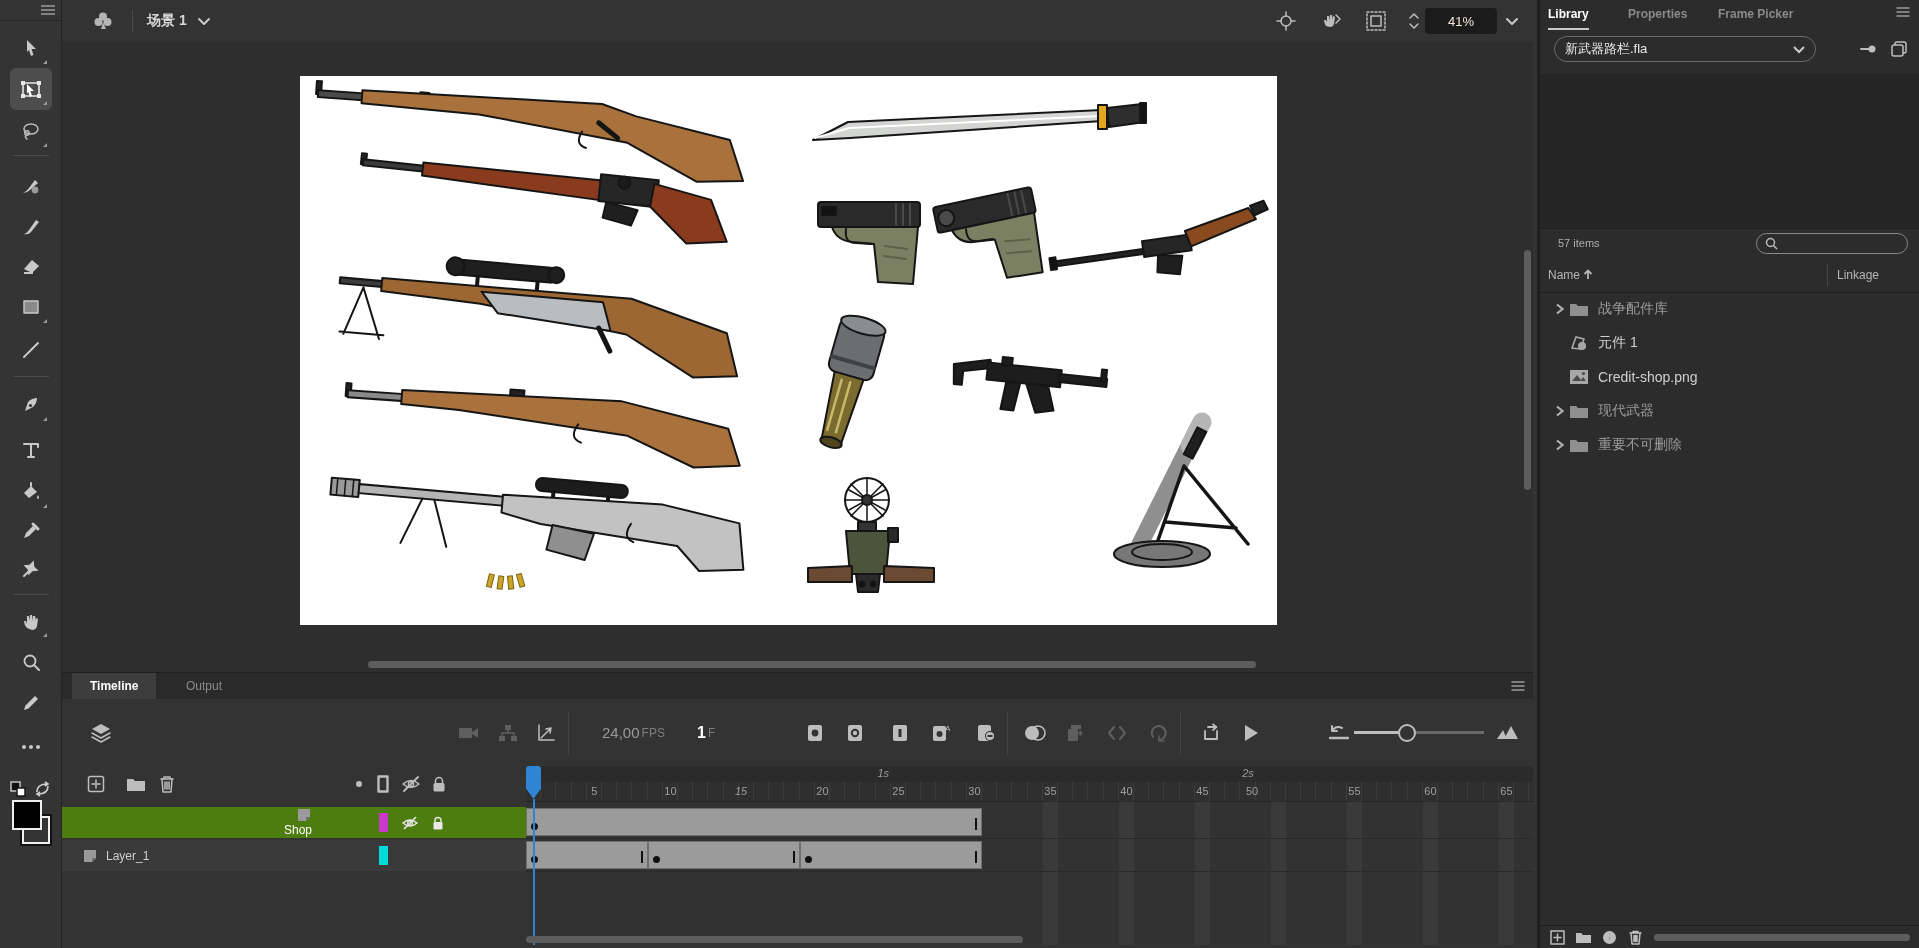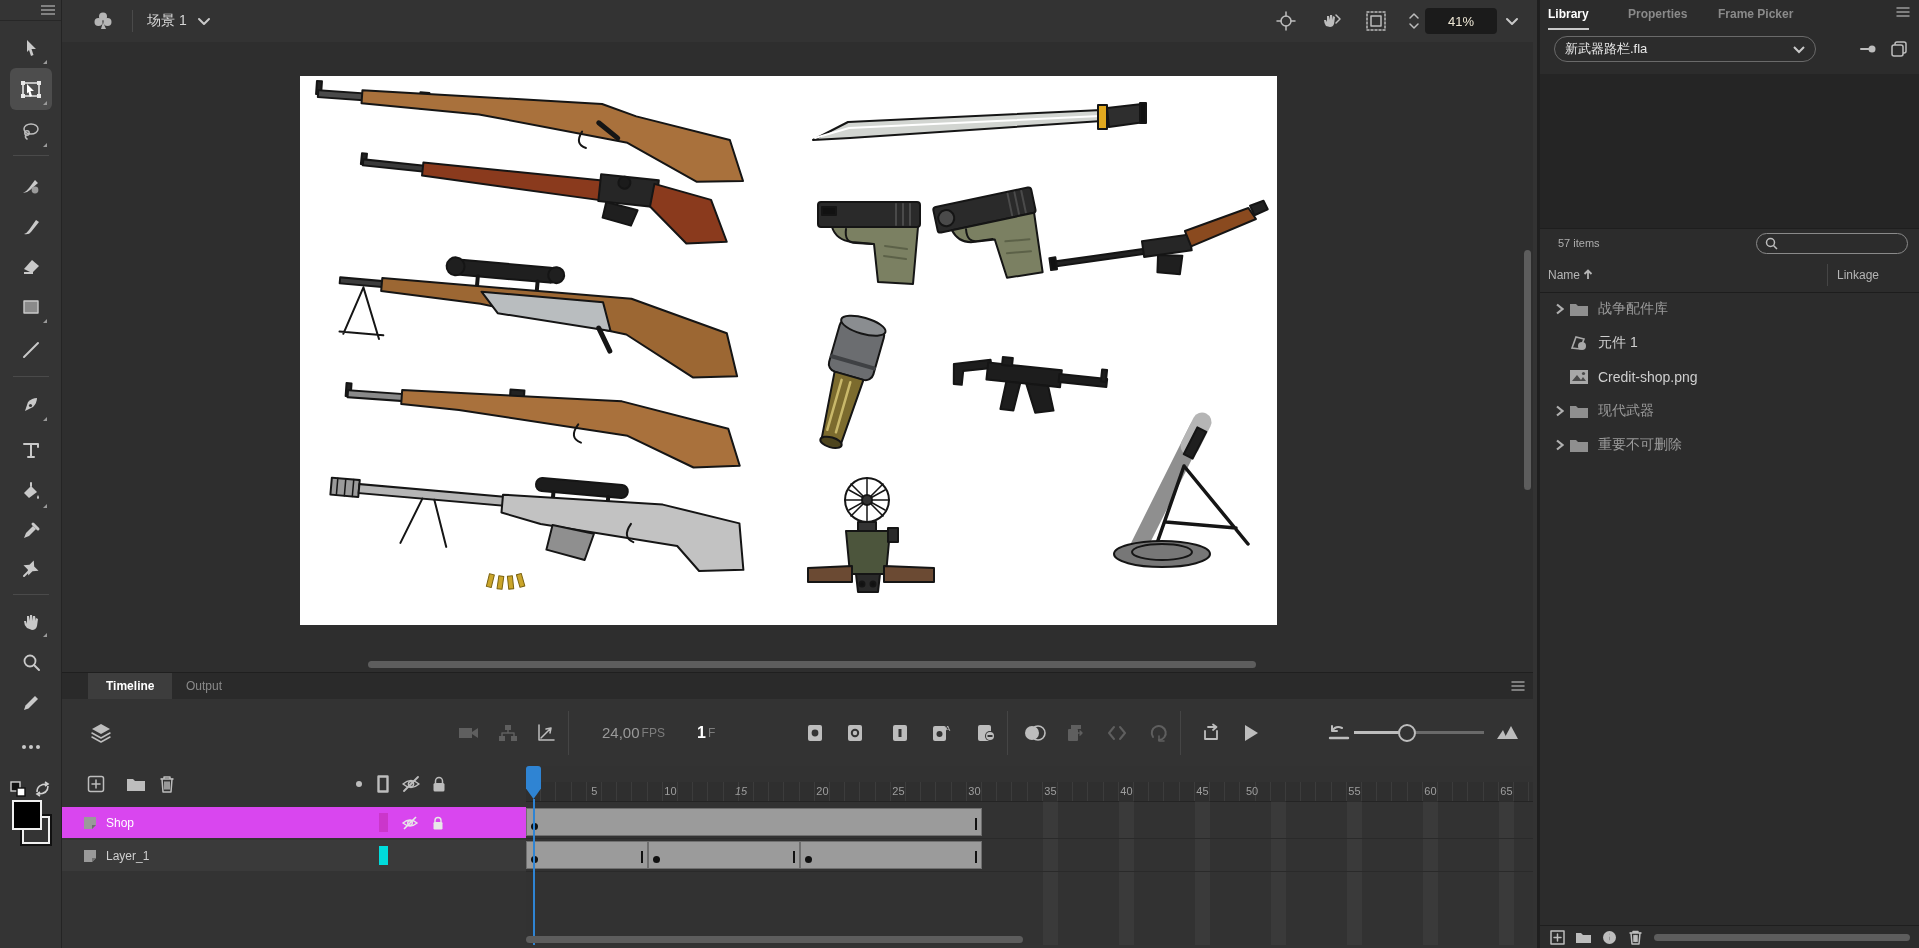--- a/index.html
+++ b/index.html
@@ -12,21 +12,21 @@
 
   
   #toolbar{left:0;top:0;width:61px;height:948px;background:#343434;border-right:1px solid #242424;}
   #toolbar .tool{position:absolute;left:10px;width:42px;height:42px;display:flex;align-items:center;justify-content:center;border-radius:6px;}
   #toolbar .tool.sel{background:#4d4d4d;}
   .flyout{position:absolute;right:5px;bottom:5px;width:0;height:0;border-left:4px solid transparent;border-bottom:4px solid #9a9a9a;}
   .tsep{position:absolute;left:13px;width:36px;height:1px;background:#4a4a4a;}
 
   
   #editbar{left:62px;top:0;width:1471px;height:42px;background:#333;border-bottom:1px solid #262626;display:flex;align-items:center;}
-  #scene-name{color:#d6d6d6;font-size:14px;margin:0 10px 0 14px;}
+  #scene-name{color:#d6d6d6;font-size:14px;margin:0 10px 0 14px;font-weight:bold;}
   #zoom-pill{background:#1b1b1b;border-radius:4px;width:72px;height:26px;display:flex;align-items:center;justify-content:center;color:#efe8d6;font-size:13px;}
   .vbar{width:1px;height:22px;background:#4a4a4a;}
 
   
   #stage{left:62px;top:42px;width:1471px;height:630px;background:#2e2e2e;overflow:hidden;}
   #canvas{left:238px;top:34px;width:977px;height:549px;background:#fff;}
   .hscroll{height:7px;border-radius:4px;background:#5d5d5d;}
   .vscroll{width:7px;border-radius:4px;background:#5d5d5d;}
 
   
@@ -40,21 +40,21 @@
   #fps-group{align-items:center;}
   .fps-num{color:#9a9a9a;font-size:15px;}
   .fps-sup{color:#7d7d7d;font-size:12px;vertical-align:super;margin-left:2px;}
   .cur-frame{color:#fff;font-size:16px;font-weight:bold;}
   .tl-vsep{position:absolute;top:12px;width:1px;height:44px;background:#454545;}
 
   
   #layers-head{position:absolute;left:0;top:93px;width:464px;height:35px;background:#333;}
   .lh-ic{position:absolute;top:7px;width:22px;height:22px;display:flex;align-items:center;justify-content:center;}
   .layer-row{position:absolute;left:0;width:464px;height:31px;background:#3a3a3a;display:flex;align-items:center;}
-  .layer-row.sel{background:#d946ef;}
+  .layer-row.sel{background:#4d7c0f;flex-direction:column;}
   .layer-row .lname{font-size:12px;color:#cfcfcf;margin-left:8px;flex:1;}
   .layer-row.sel .lname{color:#fff;}
   .lswatch{position:absolute;left:317px;top:6px;width:9px;height:19px;}
   .lcol{position:absolute;top:6px;width:20px;height:20px;display:flex;align-items:center;justify-content:center;}
 
   
   #frames{position:absolute;left:464px;top:93px;width:1007px;height:179px;background:#323232;overflow:hidden;}
   #sec-strip{position:absolute;left:0;top:0;width:100%;height:16px;background:#2b2b2b;border-bottom:1px solid #262626;}
   .sec-label{position:absolute;top:1px;font-size:11px;font-style:italic;color:#9a9a9a;transform:translateX(-50%);}
   #num-strip{position:absolute;left:0;top:16px;width:100%;height:19px;background:#2f2f2f;border-bottom:1px solid #242424;
@@ -461,21 +461,21 @@
           </g>
         </g>
       </svg>
     </div>
     <div class="hscroll abs" style="left:306px;top:619px;width:888px;"></div>
     <div class="vscroll abs" style="left:1462px;top:208px;height:240px;"></div>
   </div>
 
   <div id="timeline" class="abs">
     <div id="tl-tabbar">
-      <div class="tl-tab active" style="left:26px;text-align:center;">
+      <div class="tl-tab active" style="left:10px;text-align:center;">
           <span>Timeline</span>
         </div>
       <div class="tl-tab" style="left:106px;">
           <span>Output</span>
         </div>
       <span class="ic abs" style="right:8px;top:7px;">
         <svg width="14" height="12" viewBox="0 0 14 12">
             <path d="M1 2h12M1 6h12M1 10h12" stroke="#9a9a9a" stroke-width="1.5"></path>
           </svg>
         </span>
@@ -682,20 +682,24 @@
               <path d="M2 2 h12 v8 l-4 4 H2 Z" fill="#9a9a9a"></path>
               <path d="M14 10 h-4 v4" fill="#6e6e6e"></path>
             </svg>
           </span>
           <span class="lname">Layer_1</span>
           <span class="lswatch" style="background: rgb(0, 220, 220);"></span>
         </div>
       </div>
 
     <div id="frames">
+      <div id="sec-strip">
+          <span class="sec-label" style="left: 357.2px;">1s</span>
+          <span class="sec-label" style="left: 722px;">2s</span>
+        </div>
       <div id="num-strip">
           <span class="fnum" style="left: 68.4px;">5</span>
           <span class="fnum" style="left: 144.4px;">10</span>
           <span class="fnum" style="left: 215px; font-style: italic;">15</span>
           <span class="fnum" style="left: 296.4px;">20</span>
           <span class="fnum" style="left: 372.4px;">25</span>
           <span class="fnum" style="left: 448.4px;">30</span>
           <span class="fnum" style="left: 524.4px;">35</span>
           <span class="fnum" style="left: 600.4px;">40</span>
           <span class="fnum" style="left: 676.4px;">45</span>

